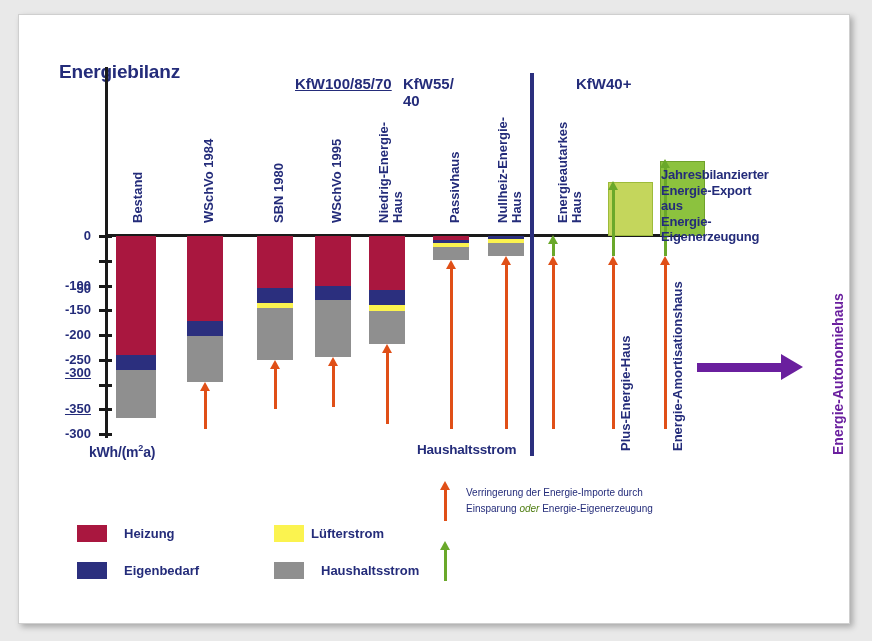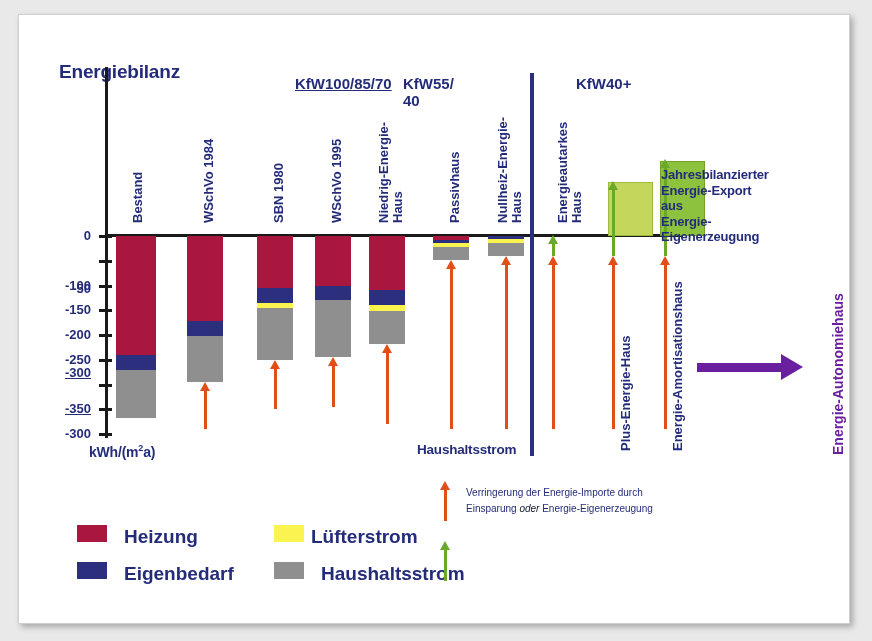--- a/index.html
+++ b/index.html
@@ -55,23 +55,23 @@
   
   #exporttxt{left:642px;top:104px;font-size:13px;line-height:15.5px;margin-top:48px;}
   #eigentxt{left:683px;top:294px;font-size:13px;line-height:16px;text-align:center;width:120px;}
   
   #parrow-shaft{position:absolute;left:678px;top:348px;width:86px;height:9px;background:#6a1f9e;}
   #parrow-head{position:absolute;left:762px;top:339px;width:0;height:0;
     border-top:13px solid transparent;border-bottom:13px solid transparent;border-left:22px solid #6a1f9e;}
   
   #legendtitle{left:48px;top:478px;font-size:13.5px;}
   .swatch{position:absolute;width:30px;height:17px;}
-  .lglab{position:absolute;color:#242c7a;font-weight:bold;font-size:19px;white-space:pre;}
+  .lglab{position:absolute;color:#242c7a;font-weight:bold;font-size:13px;white-space:pre;}
   .legtxt{position:absolute;color:#242c7a;font-weight:normal;font-size:10px;line-height:16px;white-space:pre;}
-  .oder{color:#0f172a;font-style:italic;}
+  .oder{color:#4d7c0f;font-style:italic;}
   #kwh{left:70px;top:428px;font-size:14px;}
   #kwh sup{font-size:9px;}
   #einspar{left:398px;top:427px;font-size:13.5px;}
 </style>
 </head>
 <body>
 
 <div id="frame">
 
   <div class="nv" id="title">Energiebilanz</div>

